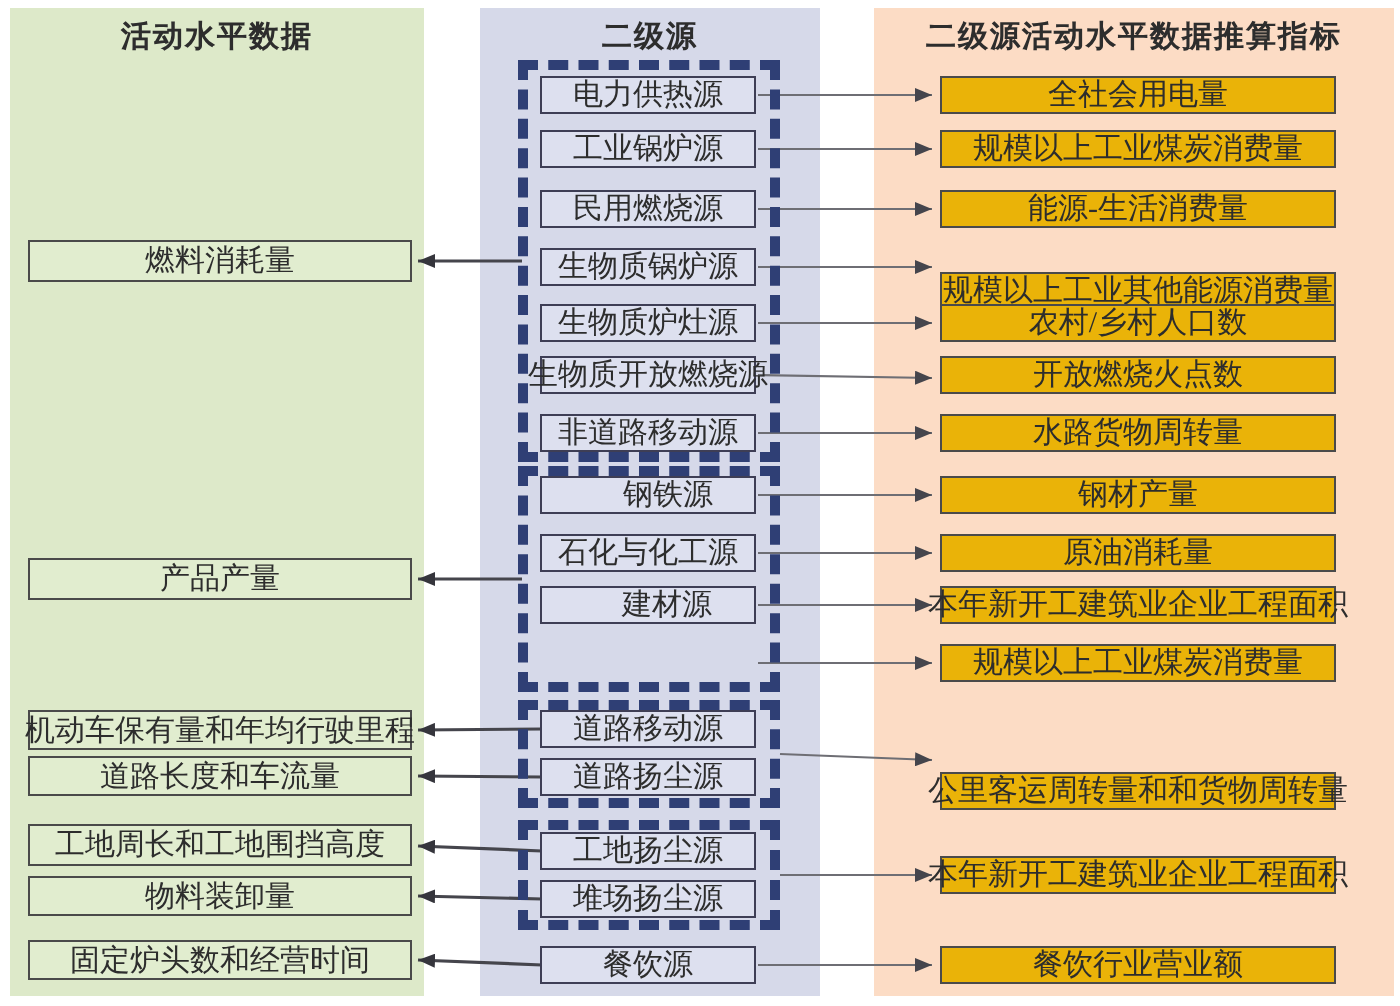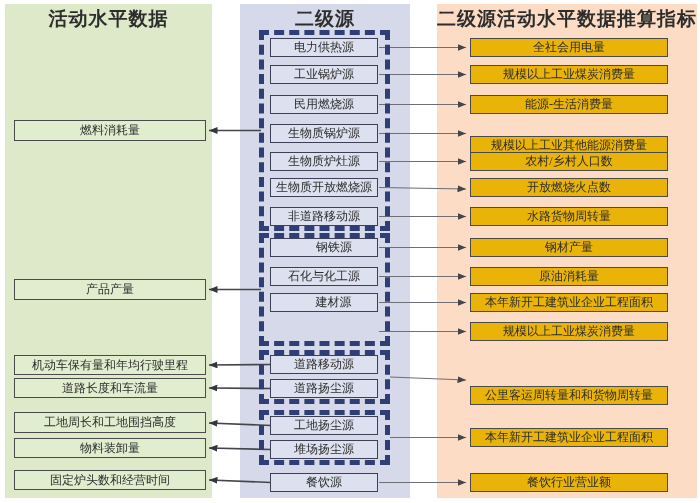--- a/index.html
+++ b/index.html
@@ -4,26 +4,26 @@
 <style>
   html,body{margin:0;padding:0;background:#ffffff;}
   body{width:700px;height:503px;position:relative;overflow:hidden;
        font-family:"Liberation Serif","DejaVu Serif",serif;color:#2d2d2d;}
   .stage{position:absolute;left:0;top:0;width:700px;height:503px;}
   .panel{position:absolute;top:4px;height:494px;}
   .panel-left{left:5px;width:207px;background:#dde9c9;}
   .panel-mid{left:240px;width:170px;background:#d6d9e9;}
   .panel-right{left:437px;width:260px;background:#fcdcc5;}
   .col-header{position:absolute;top:9px;height:20px;line-height:20px;
-       text-align:center;font-size:19px;font-weight:bold;letter-spacing:1px;}
+       text-align:center;font-size:15px;font-weight:bold;letter-spacing:1px;}
   .h-left{left:5px;width:207px;}
   .h-mid{left:240px;width:170px;}
   .h-right{left:437px;width:260px;}
   .node{position:absolute;box-sizing:border-box;text-align:center;
-       font-size:12px;white-space:nowrap;display:flex;
+       font-size:15px;white-space:nowrap;display:flex;
        align-items:center;justify-content:center;}
   .lnode{left:14px;width:192px;height:20px;background:#e1edcf;border:1px solid #4a4a4a;}
   .mnode{left:270px;width:108px;height:19px;background:#dde0ef;border:1px solid #3e3e55;}
   .rnode{left:470px;width:198px;height:19px;background:#eab308;border:1px solid #4a4a4a;}
   .group{position:absolute;left:259px;width:131px;box-sizing:border-box;
        border:5px dashed #2f3f75;}
   svg.arrows{position:absolute;left:0;top:0;pointer-events:none;}
 </style>
 </head>
 <body>

